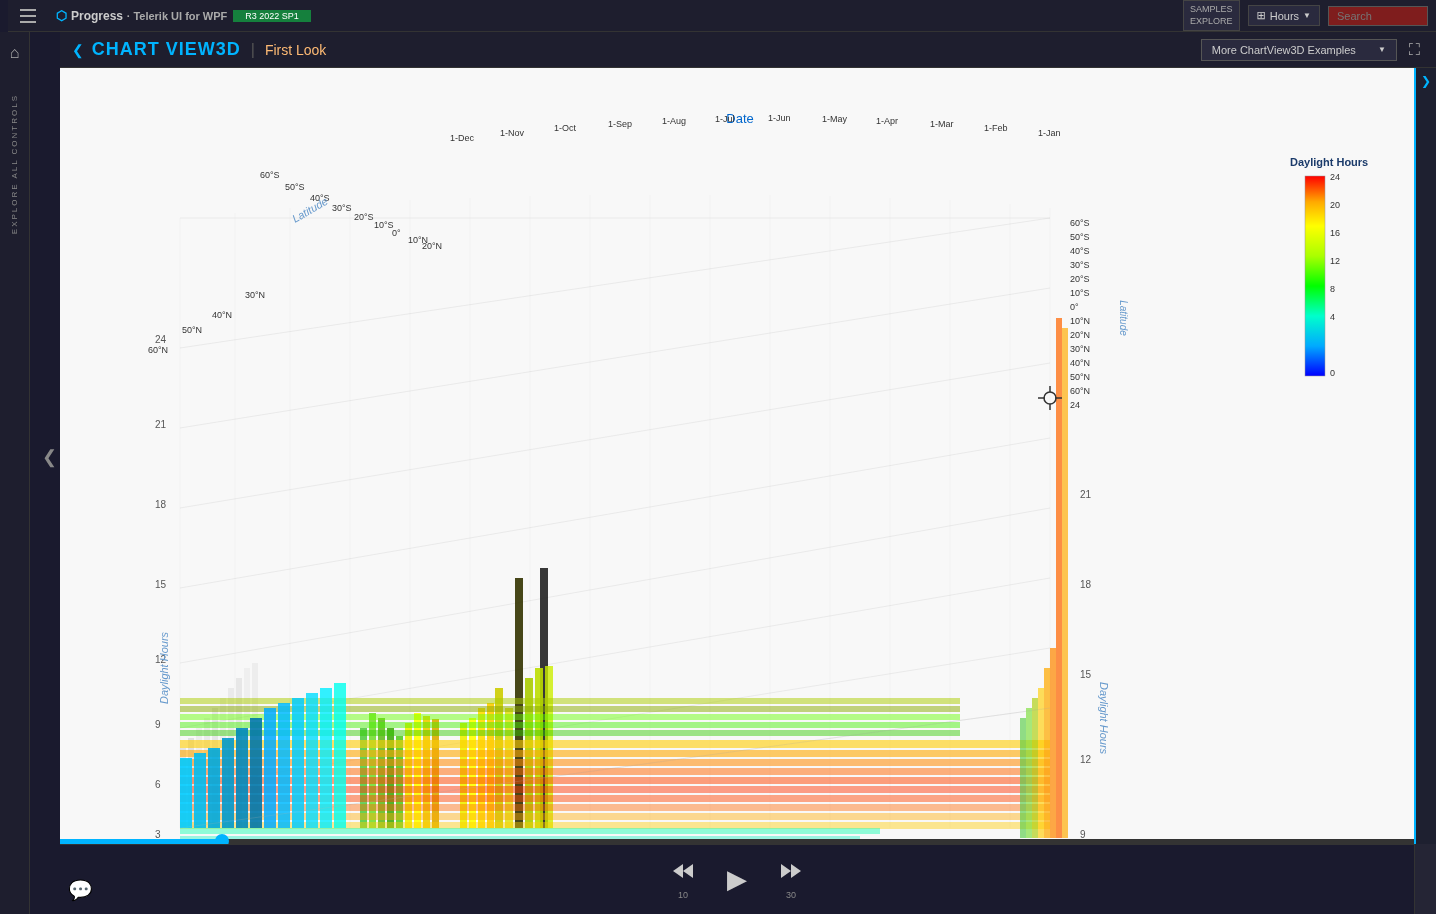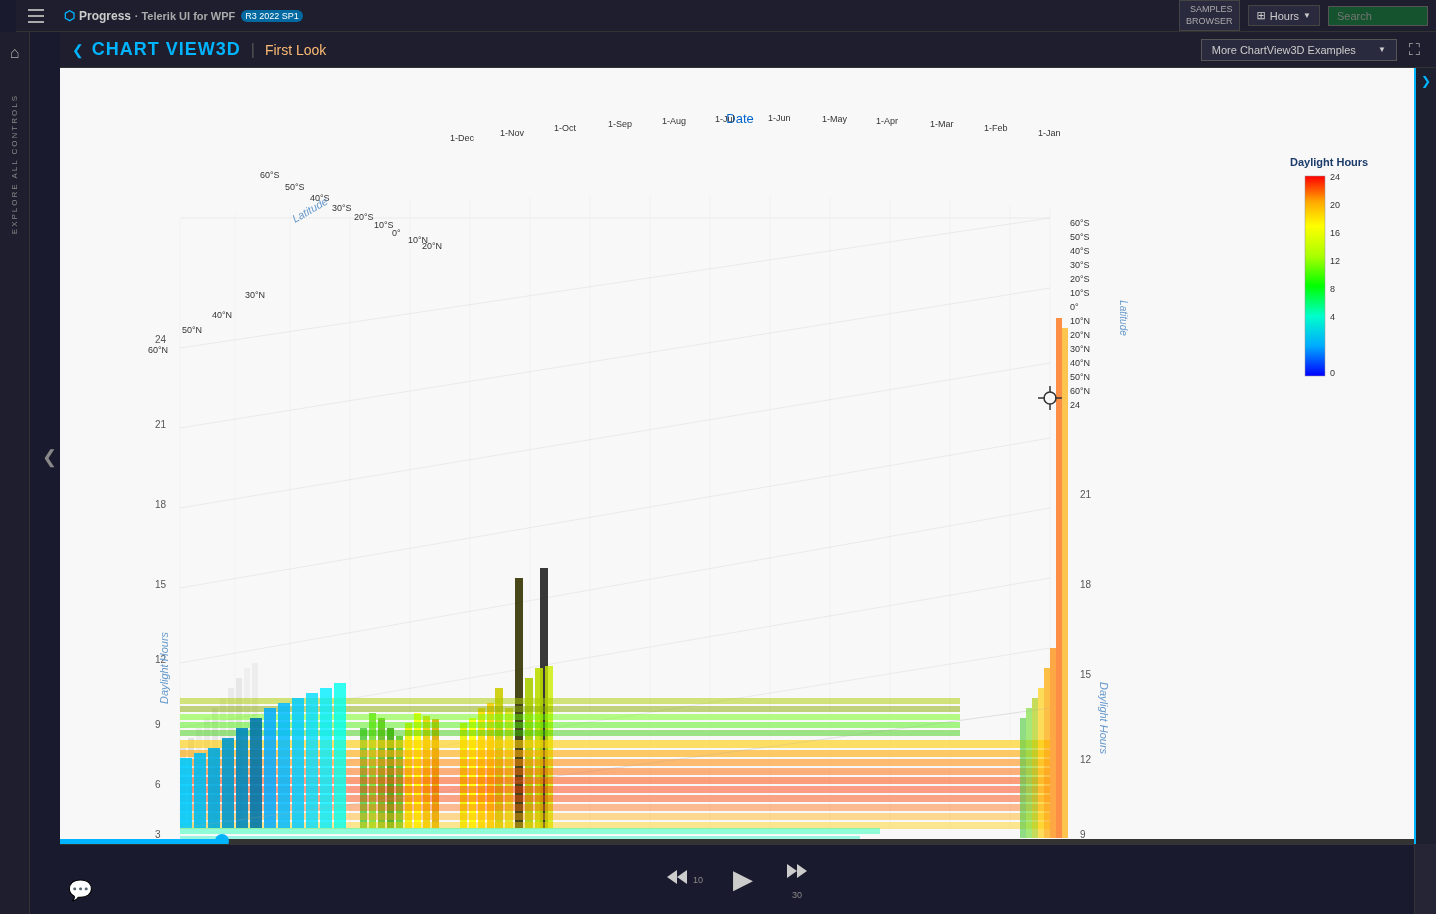--- a/index.html
+++ b/index.html
@@ -1,20 +1,20 @@
 <!DOCTYPE html>
 <html><head>
   <meta charset="utf-8">
   <style>
     * { margin: 0; padding: 0; box-sizing: border-box; }
     body { width: 1436px; height: 914px; background: #1a1a2e; font-family: 'Segoe UI', Arial, sans-serif; overflow: hidden; position: relative; }
 
     
     #topbar {
-      position: absolute; top: 0; left: 16px; right: 0; height: 32px;
+      position: absolute; top: 0; left: 8px; right: 0; height: 32px;
       background: #1e1e2e; display: flex; align-items: center; z-index: 100;
       border-bottom: 1px solid #333;
     }
     #topbar .menu-icon { width: 40px; height: 32px; display: flex; align-items: center; justify-content: center; cursor: pointer; color: #ccc; font-size: 16px; }
     #topbar .logo { display: flex; align-items: center; padding: 0 8px; }
     #topbar .spacer { flex: 1; }
     #topbar .top-right { display: flex; align-items: center; gap: 4px; margin-right: 8px; }
 
     
     #leftsidebar {
@@ -68,34 +68,34 @@
         <rect y="12" width="16" height="2" fill="#aaa"></rect>
       </svg>
   </div>
   <div class="logo">
     <span style="color:#00b4ff; font-size:13px; font-weight:bold;">
       <span style="color:#00b4ff;">⬡</span>
       <span style="color:#ccc; font-size:12px;">Progress</span>
       <span style="color:#aaa; font-size:11px;"> · </span>
       <span style="color:#aaa; font-size:11px;">Telerik UI for WPF</span>
     </span>
-    <span style="background:#0369a1; color:white; font-size:9px; padding:1px 4px; border-radius:6px; margin-left:6px;">R3 2022 SP1</span>
+    <span style="background:#15803d; color:white; font-size:9px; padding:1px 12px; border-radius:0; margin-left:6px;">R3 2022 SP1</span>
   </div>
   <div class="spacer"></div>
   <div class="top-right">
     <div style="background:#2a2a3e; color:#aaa; font-size:9px; padding:3px 6px; border:1px solid #444; cursor:pointer; line-height:1.3; text-align:right;">
       <div>SAMPLES</div>
-      <div>BROWSER</div>
+      <div>EXPLORE</div>
     </div>
     <div style="display:flex; align-items:center; background:#2a2a3e; color:#ccc; font-size:11px; padding:3px 8px; border:1px solid #444; cursor:pointer; gap:4px; margin-left:4px;">
       <span>⊞</span>
       <span>Hours</span>
       <span style="font-size:8px;">▼</span>
     </div>
-    <input type="text" style="background: #14532d; border: 1px solid rgb(85, 85, 85); color: rgb(204, 204, 204); font-size: 11px; padding: 3px 8px; width: 100px; margin-left: 4px; outline: none;" placeholder="Search">
+    <input type="text" style="background: #7f1d1d; border: 1px solid rgb(85, 85, 85); color: rgb(204, 204, 204); font-size: 11px; padding: 3px 8px; width: 100px; margin-left: 4px; outline: none;" placeholder="Search">
   </div>
 </div>
 
 <div id="leftsidebar">
   <div style="color:#aaa; font-size:16px; padding:12px 0; cursor:pointer;">⌂</div>
   <div style="writing-mode:vertical-rl; transform:rotate(180deg); color:#888; font-size:8px; letter-spacing:2px; margin-top:20px; text-transform:uppercase; white-space:nowrap;">EXPLORE ALL CONTROLS</div>
 </div>
 
 <div style="position:absolute; top:50%; left:42px; transform:translateY(-50%); color:#888; font-size:18px; cursor:pointer; z-index:95;">❮</div>
 
@@ -350,21 +350,21 @@
   <div style="color:#00b4ff; font-size:12px; cursor:pointer;">❯</div>
 </div>
 
 <div id="progressbar" style="position:absolute; bottom:70px; left:60px; right:22px; height:5px; background:#333; z-index:70;">
   <div style="height:100%; background:#00b4ff; width:12%;"></div>
   <div style="position:absolute; top:-5px; left:12%; width:14px; height:14px; background:#00b4ff; border-radius:50%; transform:translateX(-50%); cursor:pointer;"></div>
 </div>
 
 <div id="bottombar" style="position:absolute; bottom:0; left:60px; right:22px; height:70px; background:#1a1a2e; display:flex; align-items:center; justify-content:center; gap:30px; border-top:1px solid #333; z-index:70;">
 
-  <button style="background:none; border:none; color:#ccc; cursor:pointer; display:flex; flex-direction:row; align-items:center; gap:2px;">
+  <button style="background:none; border:none; color:#ccc; cursor:pointer; display:flex; flex-direction:column; align-items:center; gap:2px;">
     <span style="font-size:22px; position:relative;">
       <svg width="28" height="22" viewBox="0 0 28 22">
         <path d="M14 4 L4 11 L14 18 Z" fill="#ccc"></path>
         <path d="M24 4 L14 11 L24 18 Z" fill="#ccc"></path>
         <text x="13" y="28" font-size="8" fill="#ccc" text-anchor="middle" font-family="Arial">10</text>
       </svg>
     </span>
     <span style="font-size:9px; color:#888;">10</span>
   </button>
 

